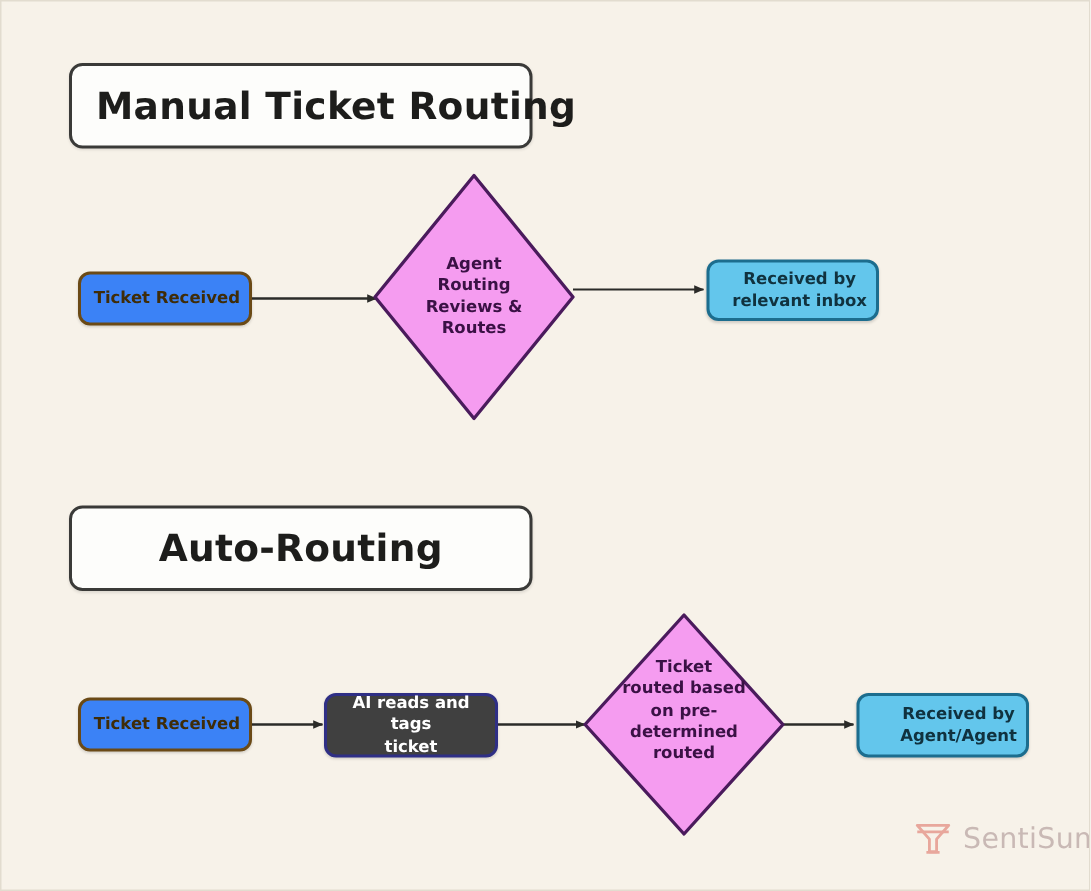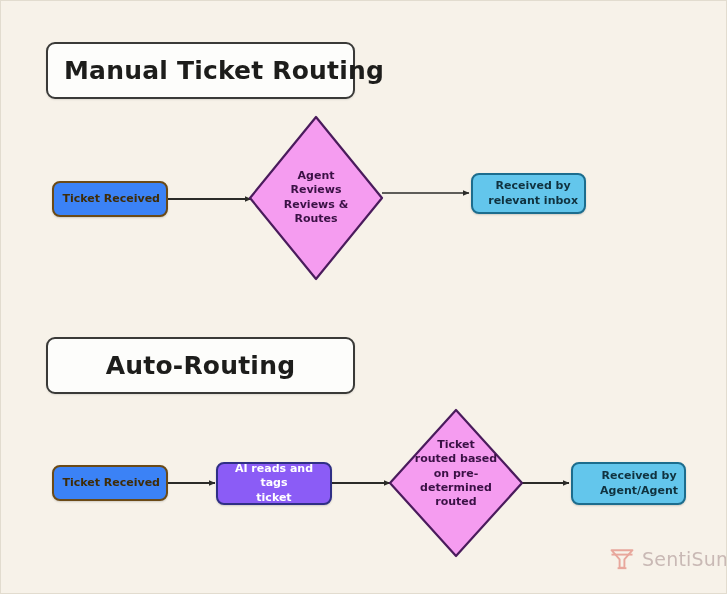--- a/index.html
+++ b/index.html
@@ -60,21 +60,21 @@
     background: #3b82f6;
     border: 2px solid #6b4a16;
     color: #3f2c08;
   }
   .node-blue {
     background: #63c6ec;
     border: 2px solid #1c6d8e;
     color: #10323f;
   }
   .node-indigo {
-    background: #8b5cf6;
+    background: #404040;
     border: 2px solid #2f2f85;
     color: #ffffff;
   }
   svg.links {
     position: absolute;
     left: 0;
     top: 0;
     width: 727px;
     height: 594px;
     pointer-events: none;
@@ -134,21 +134,21 @@
 
     <polygon points="455,409 521,482 455,555 389,482" fill="#f59cf0" stroke="#4a1b5c" stroke-width="2.2" stroke-linejoin="round"></polygon>
   </svg>
 
   <div class="node node-orange" style="left:51px; top:180px; width:116px; height:36px;">
     <span>Ticket Received</span>
   </div>
 
   <div class="diamond-label" style="left:265px; top:168px; width:100px;text-align:center;">
     <div>Agent</div>
-    <div>Reviews</div>
+    <div>Routing</div>
     <div>Reviews &amp;</div>
     <div>Routes</div>
   </div>
 
   <div class="node node-blue" style="left:470px; top:172px; width:115px; height:41px;">
     <span>
       <span>Received by</span><br>
       <span>relevant inbox</span>
     </span>
   </div>

